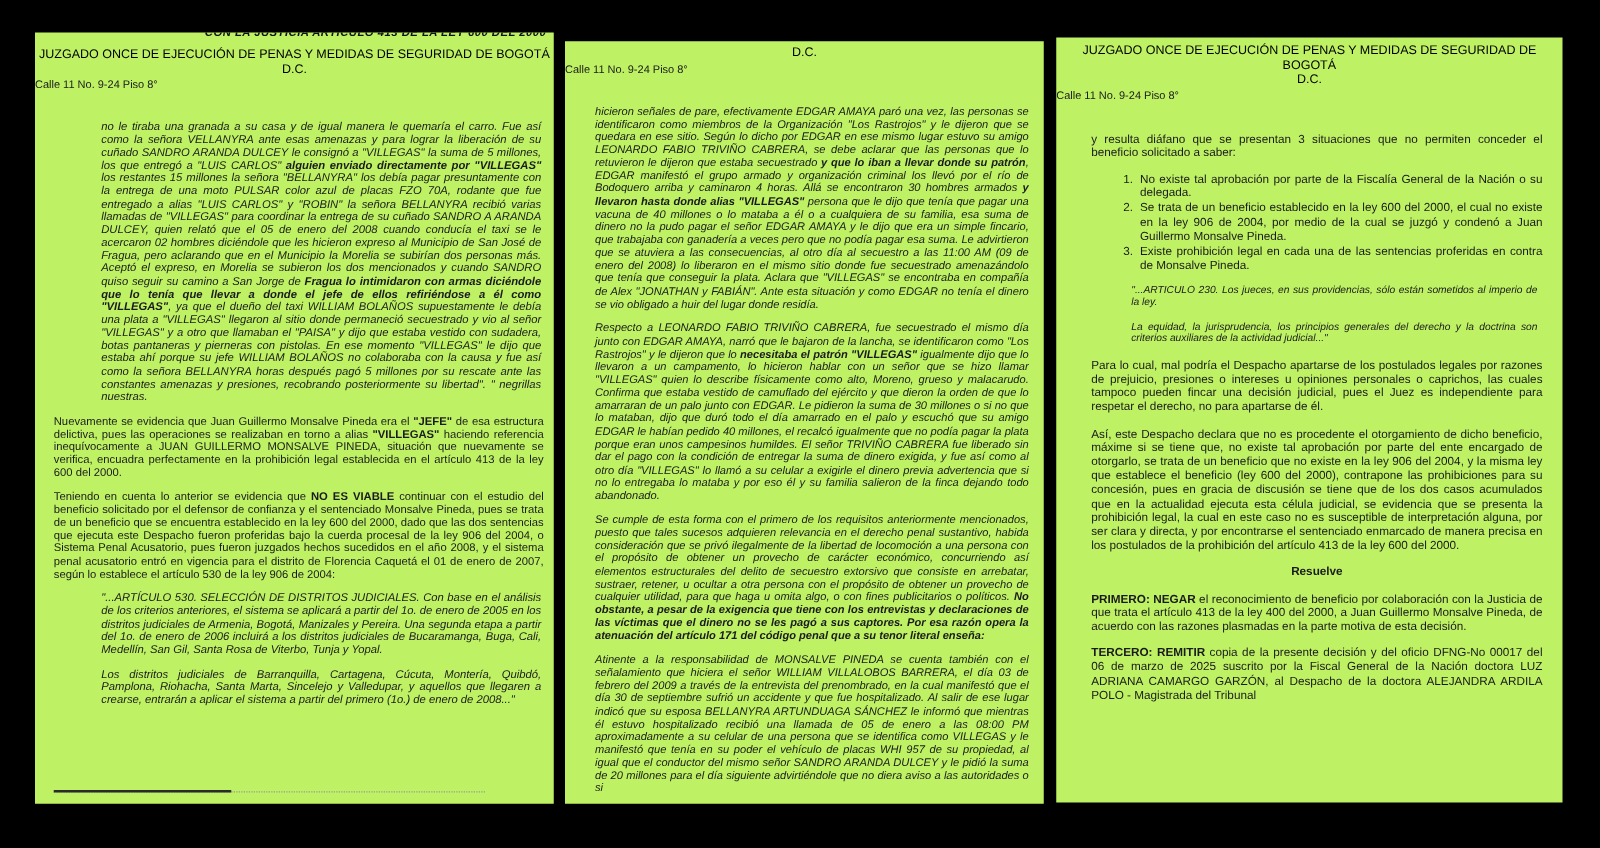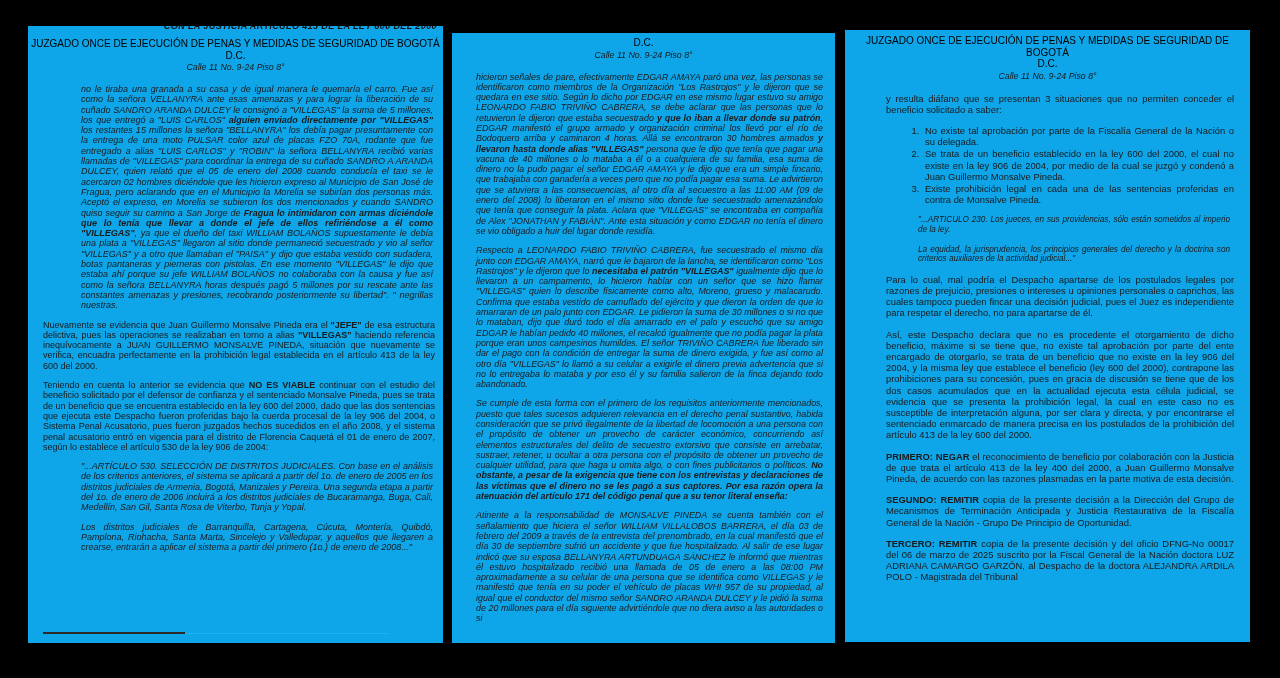--- a/index.html
+++ b/index.html
@@ -1,38 +1,38 @@
 <!DOCTYPE html>
 <html><head>
 <meta charset="utf-8">
 <style>
   * { margin:0; padding:0; box-sizing:border-box; }
   html,body { width:1280px; height:678px; overflow:hidden; }
   body { background:#000; font-family:"Liberation Sans", sans-serif; }
   .viewer { position:relative; width:1280px; height:678px; background:#000; }
 
-  .page { position:absolute; background:#0ea5e9; color:#1a1a1a; overflow:hidden; }
+  .page { position:absolute; background:#bef264; color:#1a1a1a; overflow:hidden; }
   #page-left   { left:28px;  top:26px; width:415px; height:617px; }
   #page-center { left:452px; top:33px; width:383px; height:610px; }
   #page-right  { left:845px; top:30px; width:405px; height:612px; }
 
   
   .wm-clip { height:7px; overflow:hidden; }
   .wm { font-weight:bold; font-style:italic; font-size:9px; line-height:13px;
         margin-top:-6px; text-align:right; padding-right:6px; letter-spacing:.4px; color:#111; }
 
   .hdr-wrap { margin-top:5px; }
   #page-center .hdr-wrap { margin-top:4px; }
   .hdr  { font-weight:normal; text-align:center; font-size:10px; line-height:11.5px; color:#000; }
-  .addr { font-style:italic; text-align:center; font-size:8.8px; line-height:10px; margin-top:1px; }
+  .addr { text-align:left; font-size:8.8px; line-height:10px; margin-top:1px; }
 
-  .body { margin-top:12px; font-size:9px; line-height:10.3px; }
+  .body { margin-top:24px; font-size:9px; line-height:10.3px; }
   #page-left   .body { padding:0 8px 0 15px; }
   #page-center .body { padding:0 12px 0 24px; font-size:8.9px; }
-  #page-right  .body { padding:0 16px 0 41px; font-size:9.4px; line-height:11.2px; }
+  #page-right  .body { padding:0 16px 0 28px; font-size:9.4px; line-height:11.2px; }
 
   .blk { margin:0 0 9px 0; text-align:justify; }
   #page-right .blk { margin-bottom:10px; }
   .p  {}
   .q  { font-style:italic; margin-left:38px; margin-right:2px; }
   .qp { font-style:italic; }
   .qs { font-style:italic; font-size:8.2px; line-height:9.6px; margin-left:32px; margin-right:4px; }
   .rb { text-align:center; font-weight:bold; }
   ol.blk { margin-left:20px; padding-left:16px; }
   ol.blk li { text-align:justify; padding-left:3px; margin-bottom:1px; }
@@ -89,19 +89,19 @@
         <p class="blk p"><span>y resulta diáfano que se presentan 3 situaciones que no permiten conceder el beneficio solicitado a saber:</span></p>
         <ol class="blk list">
           <li>No existe tal aprobación por parte de la Fiscalía General de la Nación o su delegada.</li>
           <li>Se trata de un beneficio establecido en la ley 600 del 2000, el cual no existe en la ley 906 de 2004, por medio de la cual se juzgó y condenó a Juan Guillermo Monsalve Pineda.</li>
           <li>Existe prohibición legal en cada una de las sentencias proferidas en contra de Monsalve Pineda.</li>
         </ol>
         <p class="blk qs"><span>"...ARTICULO 230. Los jueces, en sus providencias, sólo están sometidos al imperio de la ley.</span></p>
         <p class="blk qs"><span>La equidad, la jurisprudencia, los principios generales del derecho y la doctrina son criterios auxiliares de la actividad judicial..."</span></p>
         <p class="blk p"><span>Para lo cual, mal podría el Despacho apartarse de los postulados legales por razones de prejuicio, presiones o intereses u opiniones personales o caprichos, las cuales tampoco pueden fincar una decisión judicial, pues el Juez es independiente para respetar el derecho, no para apartarse de él.</span></p>
         <p class="blk p"><span>Así, este Despacho declara que no es procedente el otorgamiento de dicho beneficio, máxime si se tiene que, no existe tal aprobación por parte del ente encargado de otorgarlo, se trata de un beneficio que no existe en la ley 906 del 2004, y la misma ley que establece el beneficio (ley 600 del 2000), contrapone las prohibiciones para su concesión, pues en gracia de discusión se tiene que de los dos casos acumulados que en la actualidad ejecuta esta célula judicial, se evidencia que se presenta la prohibición legal, la cual en este caso no es susceptible de interpretación alguna, por ser clara y directa, y por encontrarse el sentenciado enmarcado de manera precisa en los postulados de la prohibición del artículo 413 de la ley 600 del 2000.</span></p>
+        <p class="blk rb"><span>Resuelve</span></p>
         <p class="blk p"><span class="b">PRIMERO: NEGAR</span><span> el reconocimiento de beneficio por colaboración con la Justicia de que trata el artículo 413 de la ley 400 del 2000, a Juan Guillermo Monsalve Pineda, de acuerdo con las razones plasmadas en la parte motiva de esta decisión.</span></p>
-        <p class="blk p"><span class="b">SEGUNDO: REMITIR</span><span> copia de la presente decisión a la Dirección del Grupo de Mecanismos de Terminación Anticipada y Justicia Restaurativa de la Fiscalía General de la Nación - Grupo De Principio de Oportunidad.</span></p>
         <p class="blk p"><span class="b">TERCERO: REMITIR</span><span> copia de la presente decisión y del oficio DFNG-No 00017 del 06 de marzo de 2025 suscrito por la Fiscal General de la Nación doctora LUZ ADRIANA CAMARGO GARZÓN, al Despacho de la doctora ALEJANDRA ARDILA POLO - Magistrada del Tribunal</span></p>
       </div>
   </div>
 
 </div>
 
 </body></html>

